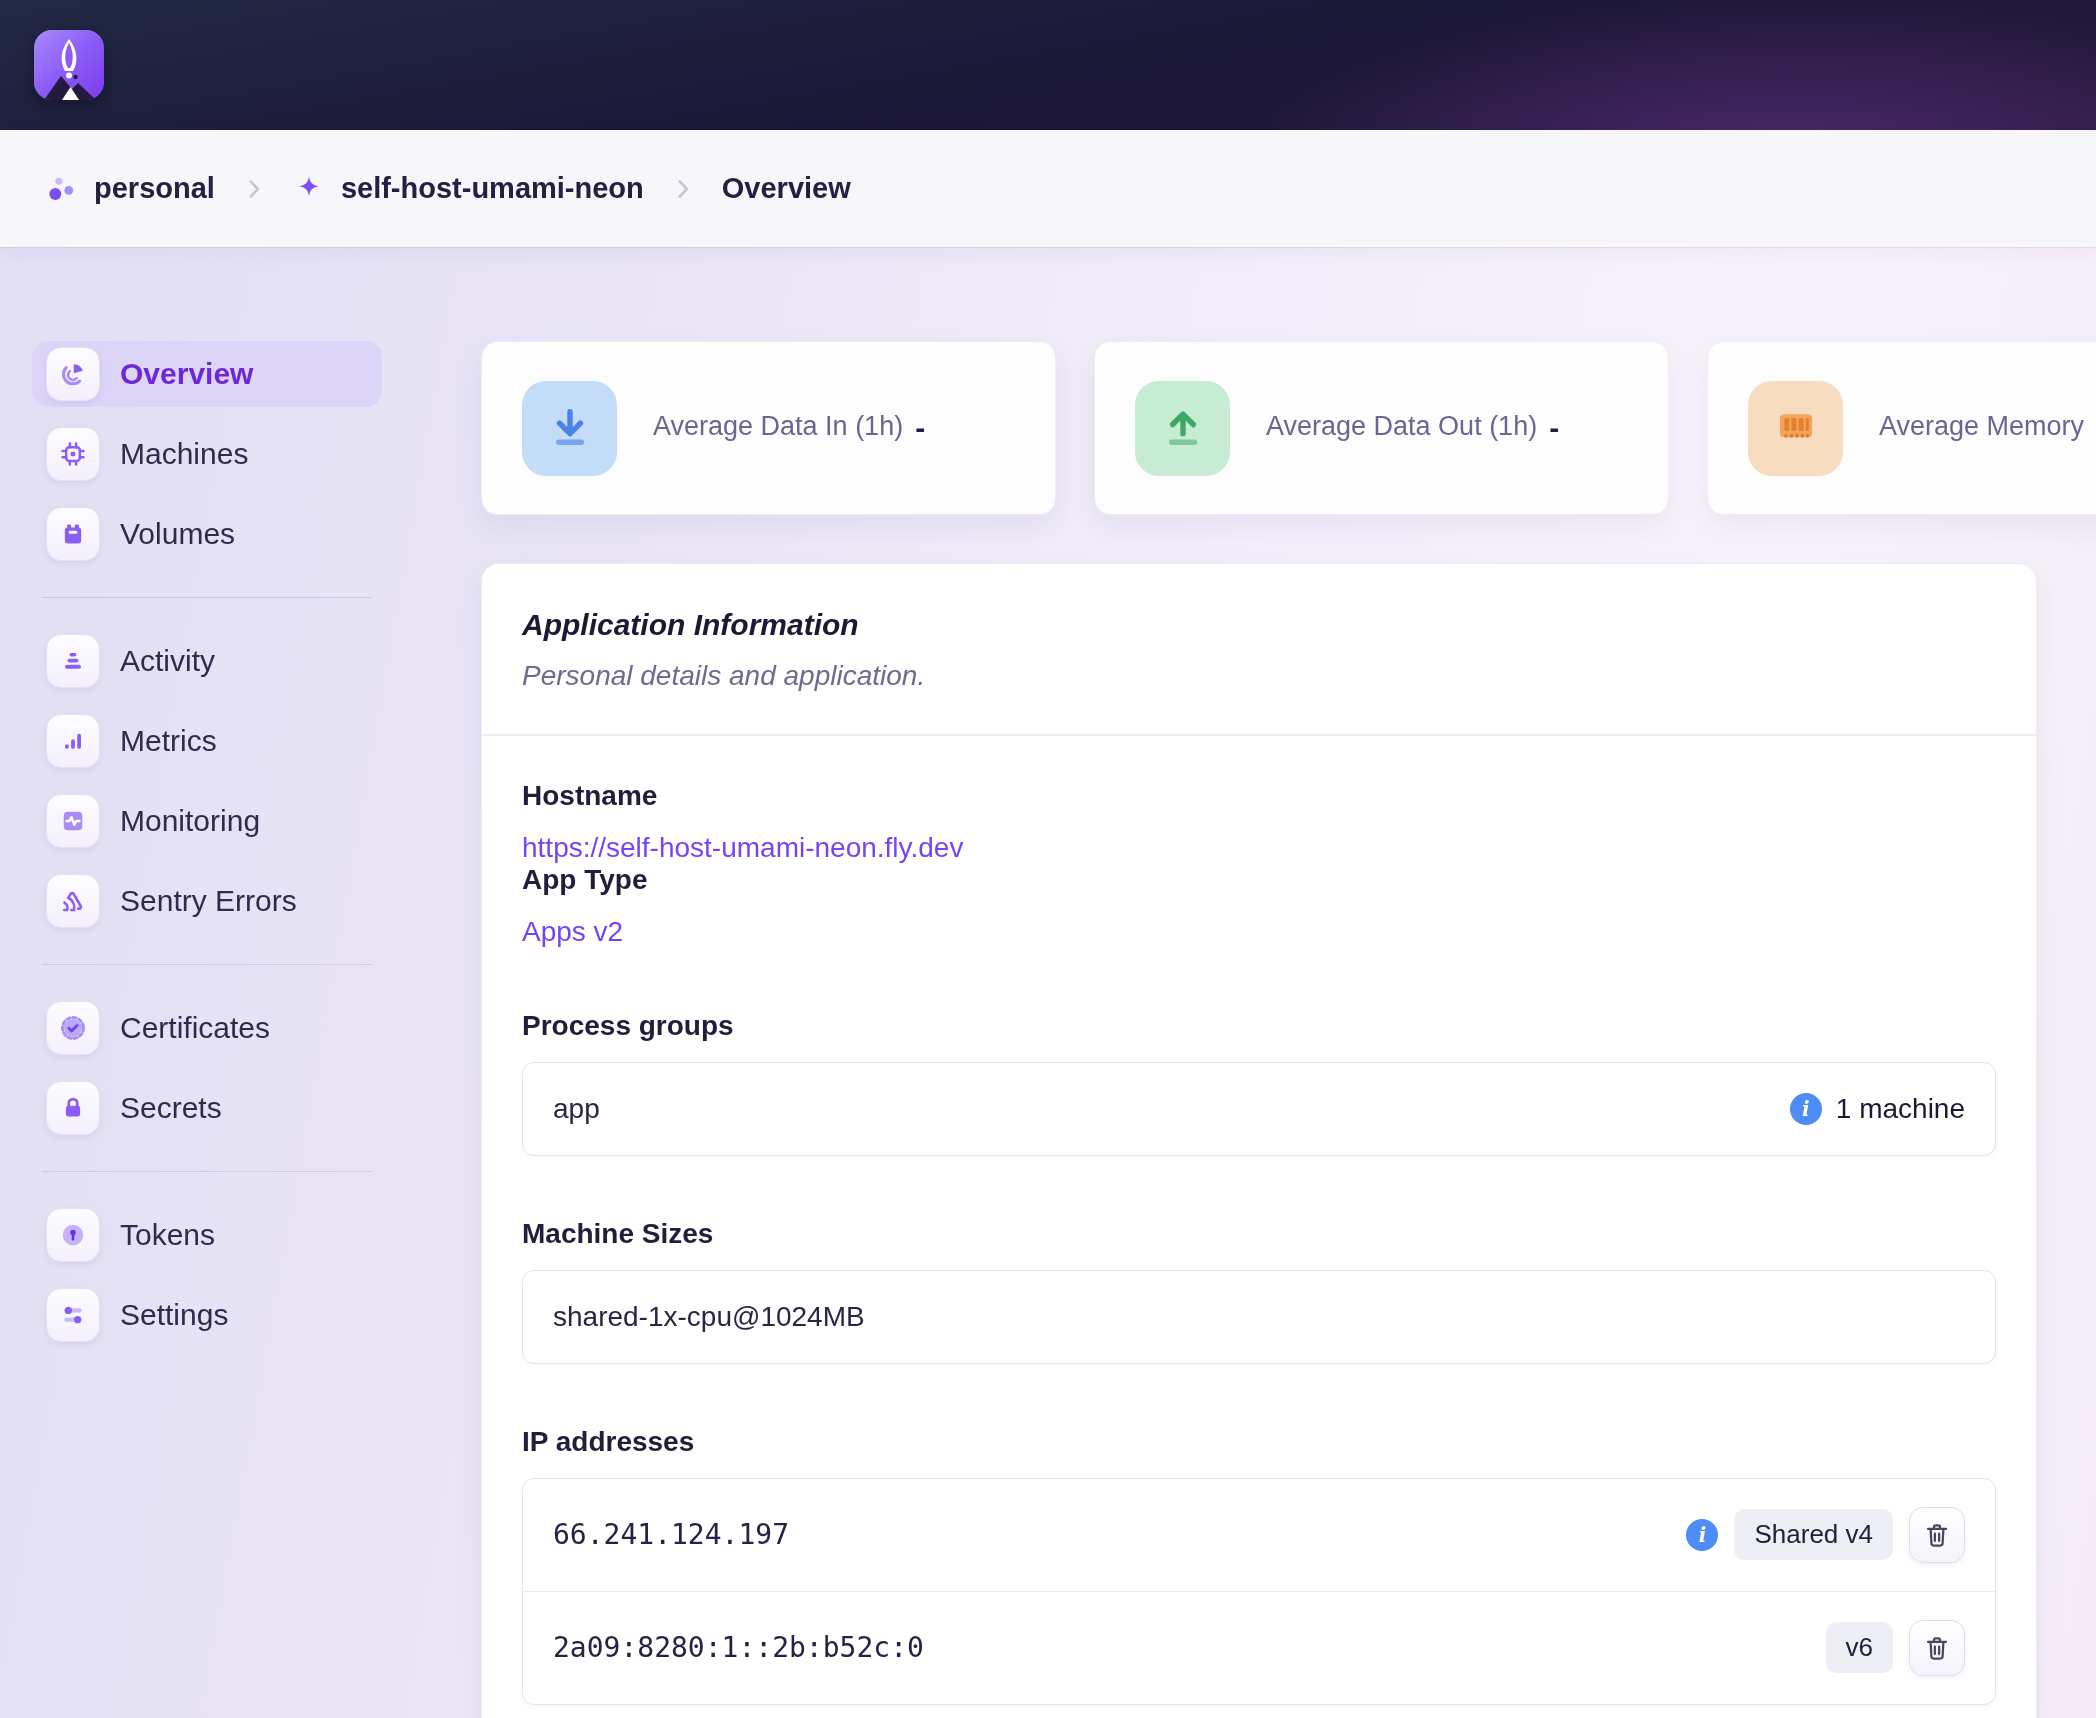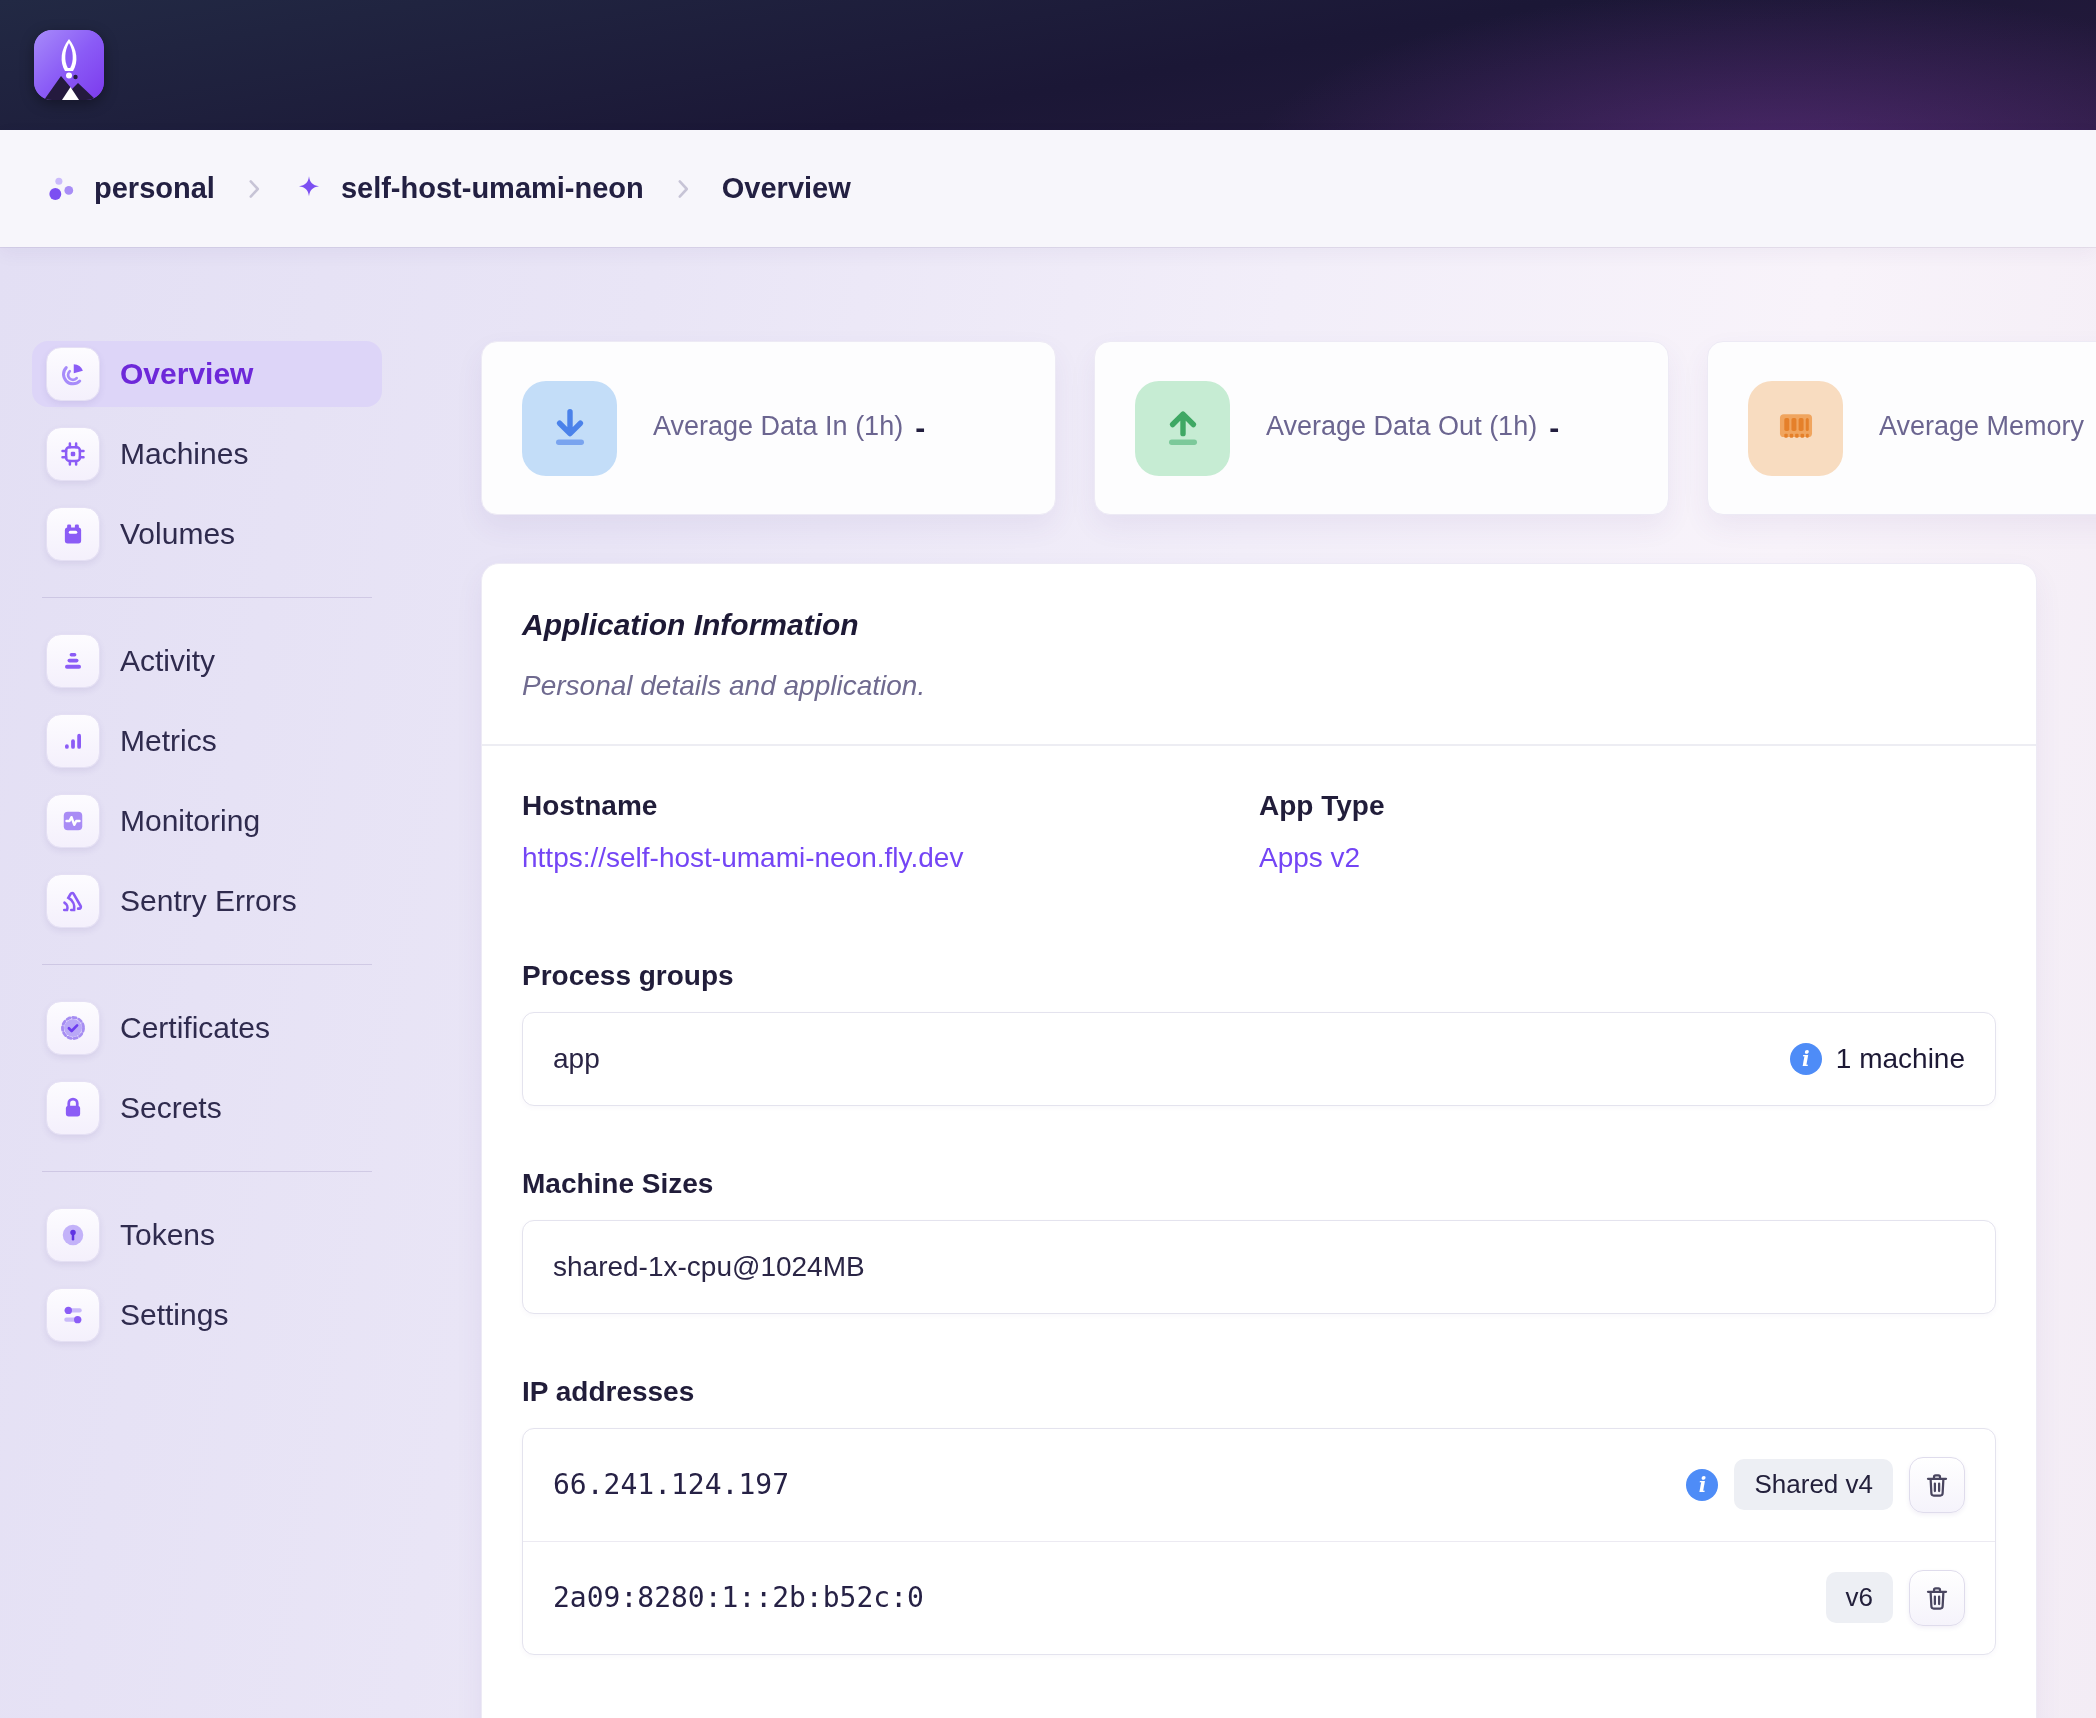--- a/index.html
+++ b/index.html
@@ -62,25 +62,25 @@
   .stat-tile.orange { background:#f8dcc0; }
   .stat-text { display:flex; flex-direction:row; gap:12px; }
   .stat-label { font-size:27px; color:#6b6590; font-weight:500; white-space:nowrap; }
   .stat-value { font-size:30px; color:#221e3e; font-weight:700; }
 
   
   .info-card { background:#ffffff; border-radius:18px; border:1px solid #edeaf5;
     box-shadow:0 12px 28px rgba(80,60,140,.07); padding-top:44px; }
   .info-head { padding:0 40px;font-style:italic; }
   .info-title { font-size:30px; font-weight:700; color:#1d1935; }
-  .info-sub { font-size:28px; color:#6f6a8f; margin-top:28px; }
+  .info-sub { font-size:28px; color:#6f6a8f; margin-top:18px; }
   .info-divider { height:1.5px; background:#ededf3; margin-top:42px; }
   .info-body { padding:44px 40px 0 40px; }
 
-  .two-col { display:grid; grid-template-columns:1fr 1fr; margin-bottom:86px; }
+  .two-col { display:grid; grid-template-columns:1fr; margin-bottom:62px; }
   .field-label { font-size:28px; font-weight:700; color:#211d3a; margin-bottom:20px; }
   .field-link { font-size:28px; color:#7445f5; cursor:pointer; text-decoration:none; display:inline-block; }
 
   .section { margin-bottom:62px; }
   .box { border:1.5px solid #e4e3ee; border-radius:12px; background:#fff;
     box-shadow:0 2px 5px rgba(90,70,150,.04); }
   .box-row { display:flex; align-items:center; justify-content:space-between; padding:28px 30px; min-height:92px; }
   .box-row + .box-row { border-top:1.5px solid #eceaf2; }
   .box-text { font-size:28px; color:#2a2545; }
   .mono { font-family:"DejaVu Sans Mono", monospace; font-size:28px; color:#262145; }

